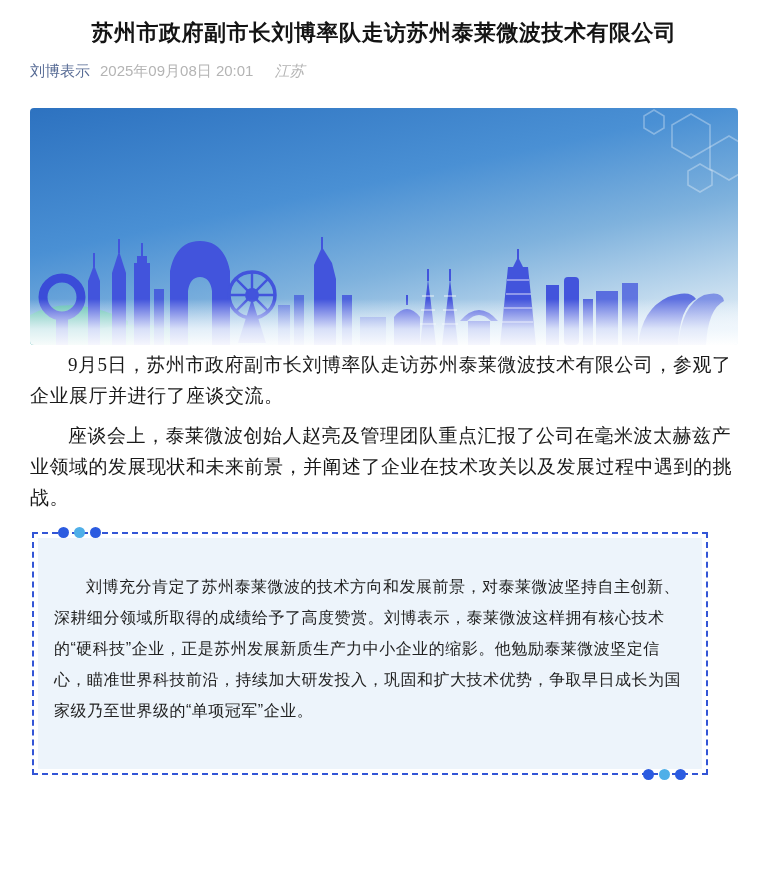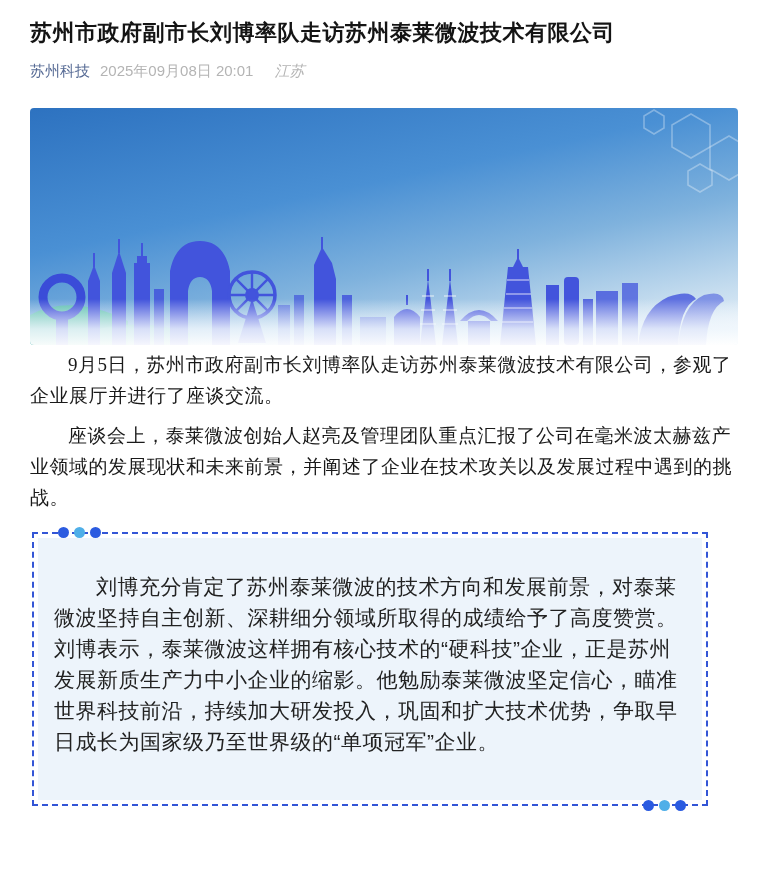--- a/index.html
+++ b/index.html
@@ -5,21 +5,21 @@
   html,body{margin:0;padding:0;}
   body{
     width:768px;height:895px;overflow:hidden;background:#ffffff;
     font-family:"Liberation Serif","DejaVu Serif",serif;color:#1a1a1a;
   }
   .page{padding:0 30px;}
 
   .title{
     font-family:"Liberation Sans","DejaVu Sans",sans-serif;
     font-size:22px;line-height:31px;font-weight:700;color:#141414;
-    letter-spacing:.5px;margin:17px 0 0;
+    letter-spacing:.5px;margin:17px 0 0;text-align:center;
   }
   .byline{
     margin-top:12px;font-family:"Liberation Sans","DejaVu Sans",sans-serif;
     font-size:15px;line-height:21px;color:#b4b4b4;
   }
   .byline .source{color:#576b95;margin-right:10px;cursor:pointer;}
   .byline .loc{margin-left:21px;font-style:italic;}
 
   .banner{
     position:relative;margin-top:27px;height:237px;border-radius:4px;overflow:hidden;
@@ -42,39 +42,39 @@
   .para.first{margin-top:4px;}
   .para.closing{margin-top:23px;margin-bottom:0;}
 
   .quote-box{
     position:relative;margin:19px 30px 0 2px;
     border:2px dashed #3355d6;padding:4px;
   }
   .quote-inner{background:#edf4fb;padding:33px 16px 43px;}
   .quote-text{
     font-family:"Liberation Sans","DejaVu Sans",sans-serif;
-    font-size:21px;line-height:31px;letter-spacing:.5px;color:#222222;
+    font-size:16px;line-height:31px;letter-spacing:.5px;color:#222222;
     text-indent:2em;margin:0;
   }
   .dots{position:absolute;display:flex;gap:5px;z-index:2;}
   .dots.top-left{top:-7px;left:24px;}
   .dots.bottom-right{bottom:-7px;right:20px;}
   .dot{width:11px;height:11px;border-radius:50%;}
   .dot.dark{background:#2b5be0;}
   .dot.light{background:#4fafe8;}
 </style>
 </head>
 <body>
 
 <div class="page">
 
   <h1 class="title">苏州市政府副市长刘博率队走访苏州泰莱微波技术有限公司</h1>
 
   <div class="byline">
-    <span class="source">苏州科技</span><span class="date">2025年09月08日 20:01</span><span class="loc">江苏</span>
+    <span class="source">刘博表示</span><span class="date">2025年09月08日 20:01</span><span class="loc">江苏</span>
   </div>
 
   <div class="banner">
     <svg class="hex" width="150" height="115" viewBox="0 0 150 115">
       <g fill="none" stroke="#ffffff" stroke-opacity="0.32" stroke-width="1.6">
         <polygon points="103,6 122,17 122,39 103,50 84,39 84,17"></polygon>
         <polygon points="141,28 160,39 160,61 141,72 122,61 122,39"></polygon>
         <polygon points="112,56 124,63 124,77 112,84 100,77 100,63"></polygon>
         <polygon points="66,2 76,8 76,20 66,26 56,20 56,8"></polygon>
       </g>

